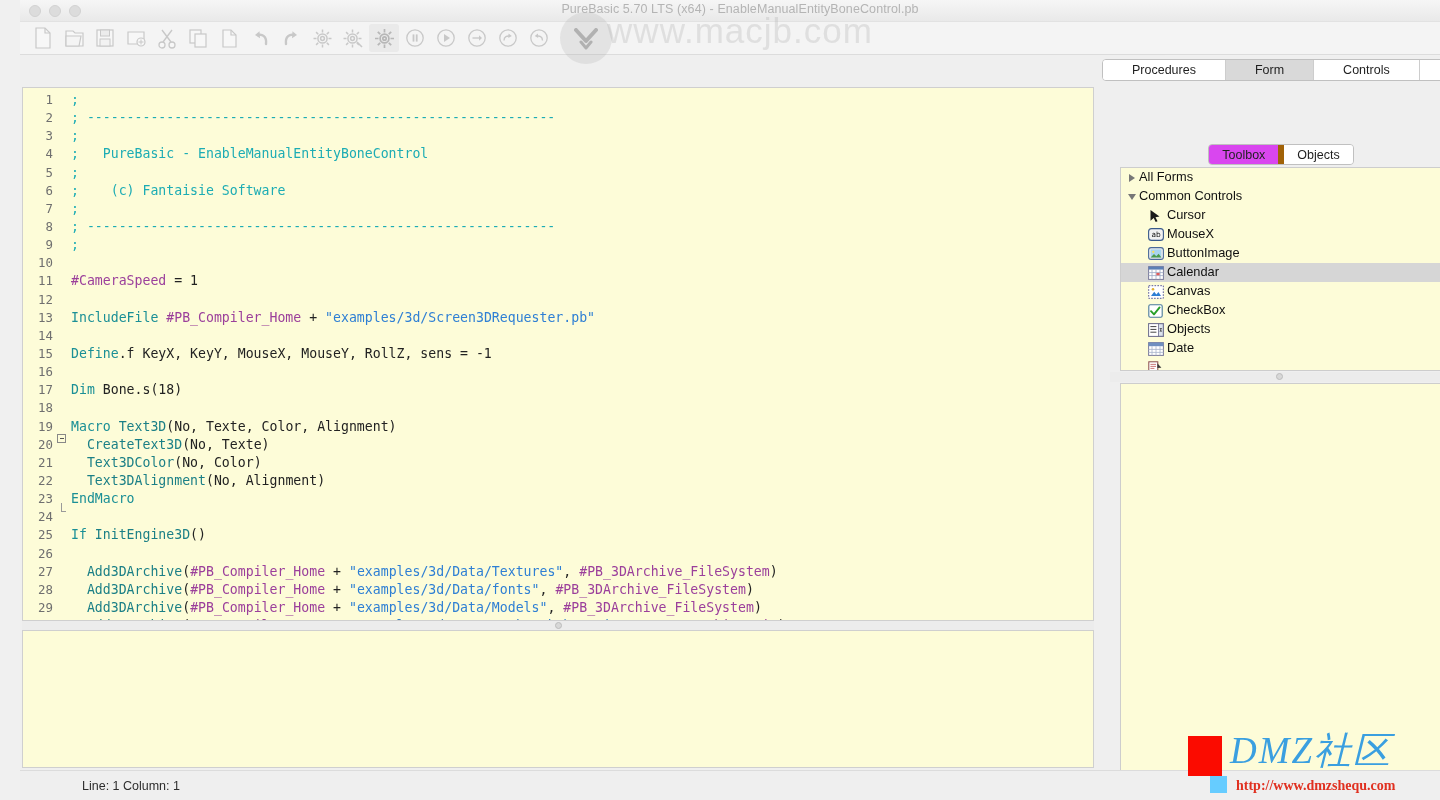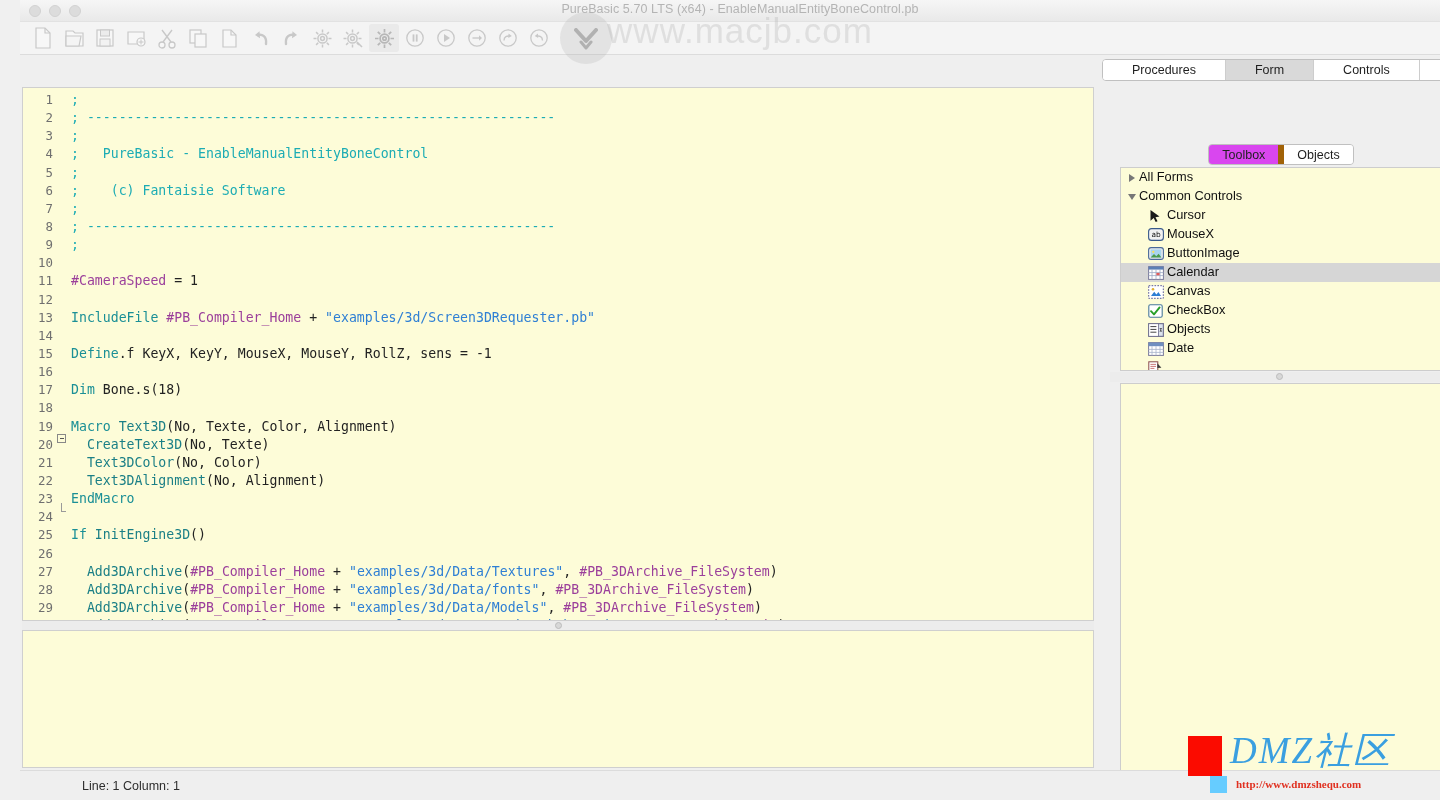--- a/index.html
+++ b/index.html
@@ -345,21 +345,21 @@
     position: absolute; left: 42px; top: -2px;
     font-size: 37px;
     color: #3a9fe0;
     font-family: "Liberation Serif", serif;
     font-style: italic;
     letter-spacing: 2px;
     line-height: 1;
   }
   .dmz .dmzurl {
     position: absolute; left: 48px; top: 44px;
-    font-size: 11px;
+    font-size: 14px;
     color: #e03020;
     font-family: "Liberation Serif", serif;
     font-weight: bold;
   }
 </style>
 </head>
 <body>
 
 <div id="app">
 

